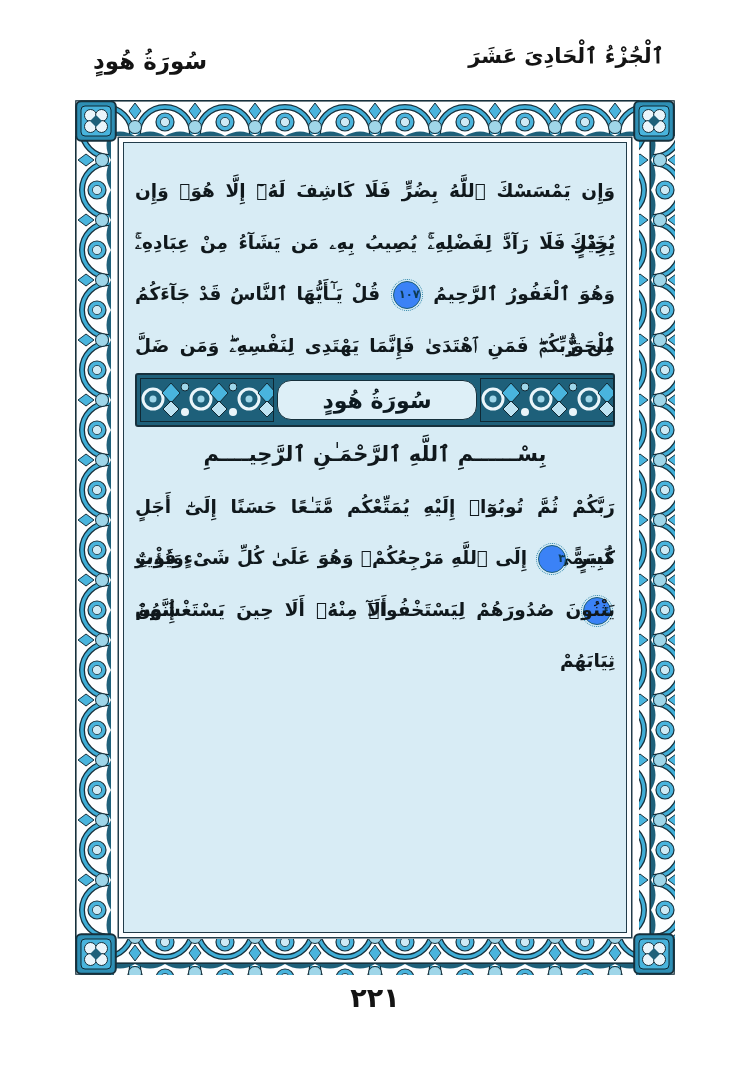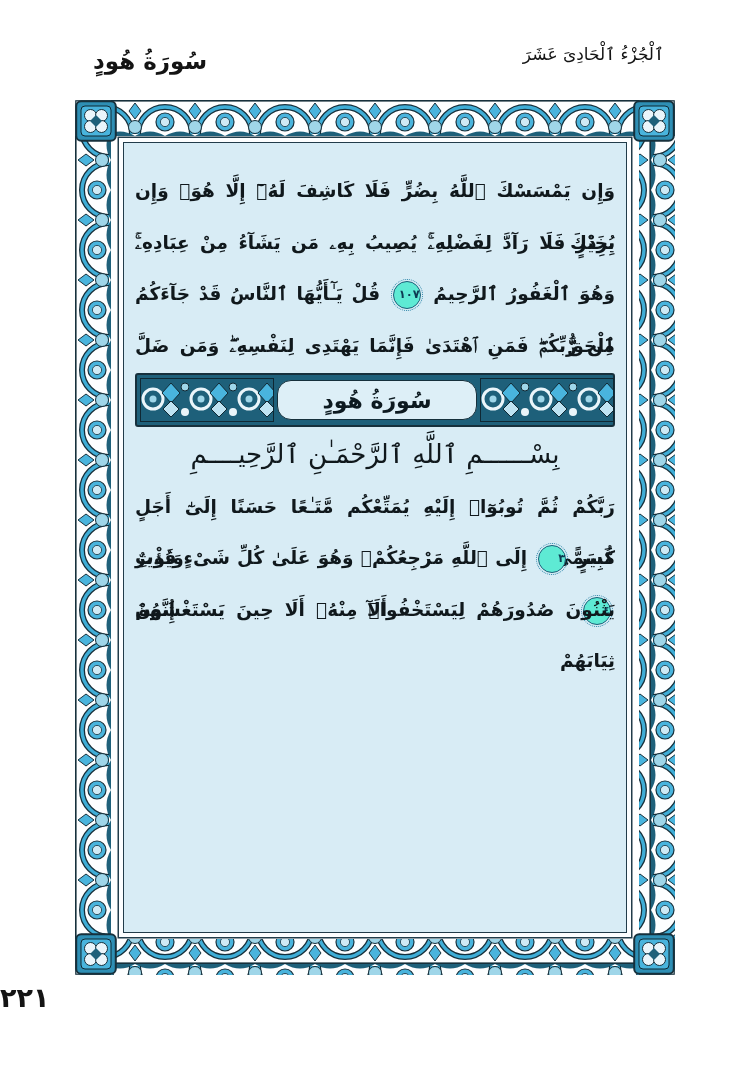--- a/index.html
+++ b/index.html
@@ -2,21 +2,21 @@
 <html lang="ar"><head>
 <meta charset="utf-8">
 <style>
   html,body{margin:0;padding:0;}
   body{
     width:750px;height:1072px;position:relative;background:#ffffff;
     font-family:"DejaVu Sans", sans-serif;color:#10181c;overflow:hidden;
   }
   
   .head-right{
-    position:absolute;top:44px;right:86px;font-size:17px;font-weight:normal;
+    position:absolute;top:44px;right:86px;font-size:21px;font-weight:bold;
     direction:rtl;color:#141414;margin-left:6px;
   }
   .head-left{
     position:absolute;top:48px;left:93px;font-size:23px;font-weight:bold;
     direction:rtl;color:#141414;
   }
   
   .frame{position:absolute;left:75px;top:100px;width:600px;height:875px;}
   .frame-deco{position:absolute;left:0;top:0;}
   
@@ -28,26 +28,26 @@
     padding:22px 11px 0 11px;
   }
   .quran-line{
     direction:rtl;height:51.5px;line-height:51.5px;overflow:visible;
     font-size:18.5px;font-weight:bold;color:#10181c;
     text-align:justify;text-align-last:justify;
   }
   .quran-line .w{white-space:normal;}
   .basmala{
     direction:rtl;height:51.5px;line-height:51.5px;text-align:right;
-    text-align-last:center;font-size:26px;font-weight:normal;color:#10181c;
+    text-align-last:center;font-size:21px;font-weight:bold;color:#10181c;
   }
   
   .ayah{
     display:inline-block;width:26px;height:26px;line-height:24px;
-    border-radius:50%;background:#5eead4;border:1.4px solid #1c5e78;
+    border-radius:50%;background:#3b82f6;border:1.4px solid #1c5e78;
     outline:1.8px dotted #2a84a8;outline-offset:1.5px;
     font-size:11.5px;font-weight:bold;color:#0d3a52;
     vertical-align:middle;margin:0 4px;
   }
   
   .surah-banner{
     height:54px;margin:2px 0;box-sizing:border-box;position:relative;
     background:#1e607a;border:2px solid #16303c;border-radius:3px;
     display:flex;align-items:center;justify-content:space-between;
     padding:3px;
@@ -56,21 +56,21 @@
   .banner-cartouche{
     flex:0 0 auto;height:40px;min-width:200px;box-sizing:border-box;
     background:#ddeff7;border:1.6px solid #16303c;border-radius:14px;
     display:flex;align-items:center;justify-content:center;
     font-size:22px;font-weight:bold;color:#0d1a20;direction:rtl;
     margin:0 3px;padding:0 18px;
     box-shadow:0 0 0 2px #ddeff7 inset;
   }
   
   .page-number{
-    position:absolute;top:982px;left:0;width:750px;text-align:left;
+    position:absolute;top:982px;left:0;width:750px;text-align:center;
     font-size:27px;font-weight:bold;color:#141414;direction:rtl;
   }
 </style>
 </head>
 <body>
 
 <div class="head-right">ٱلْجُزْءُ ٱلْحَادِىَ عَشَرَ</div>
 <div class="head-left">سُورَةُ هُودٍ</div>
 
 <div class="frame">

